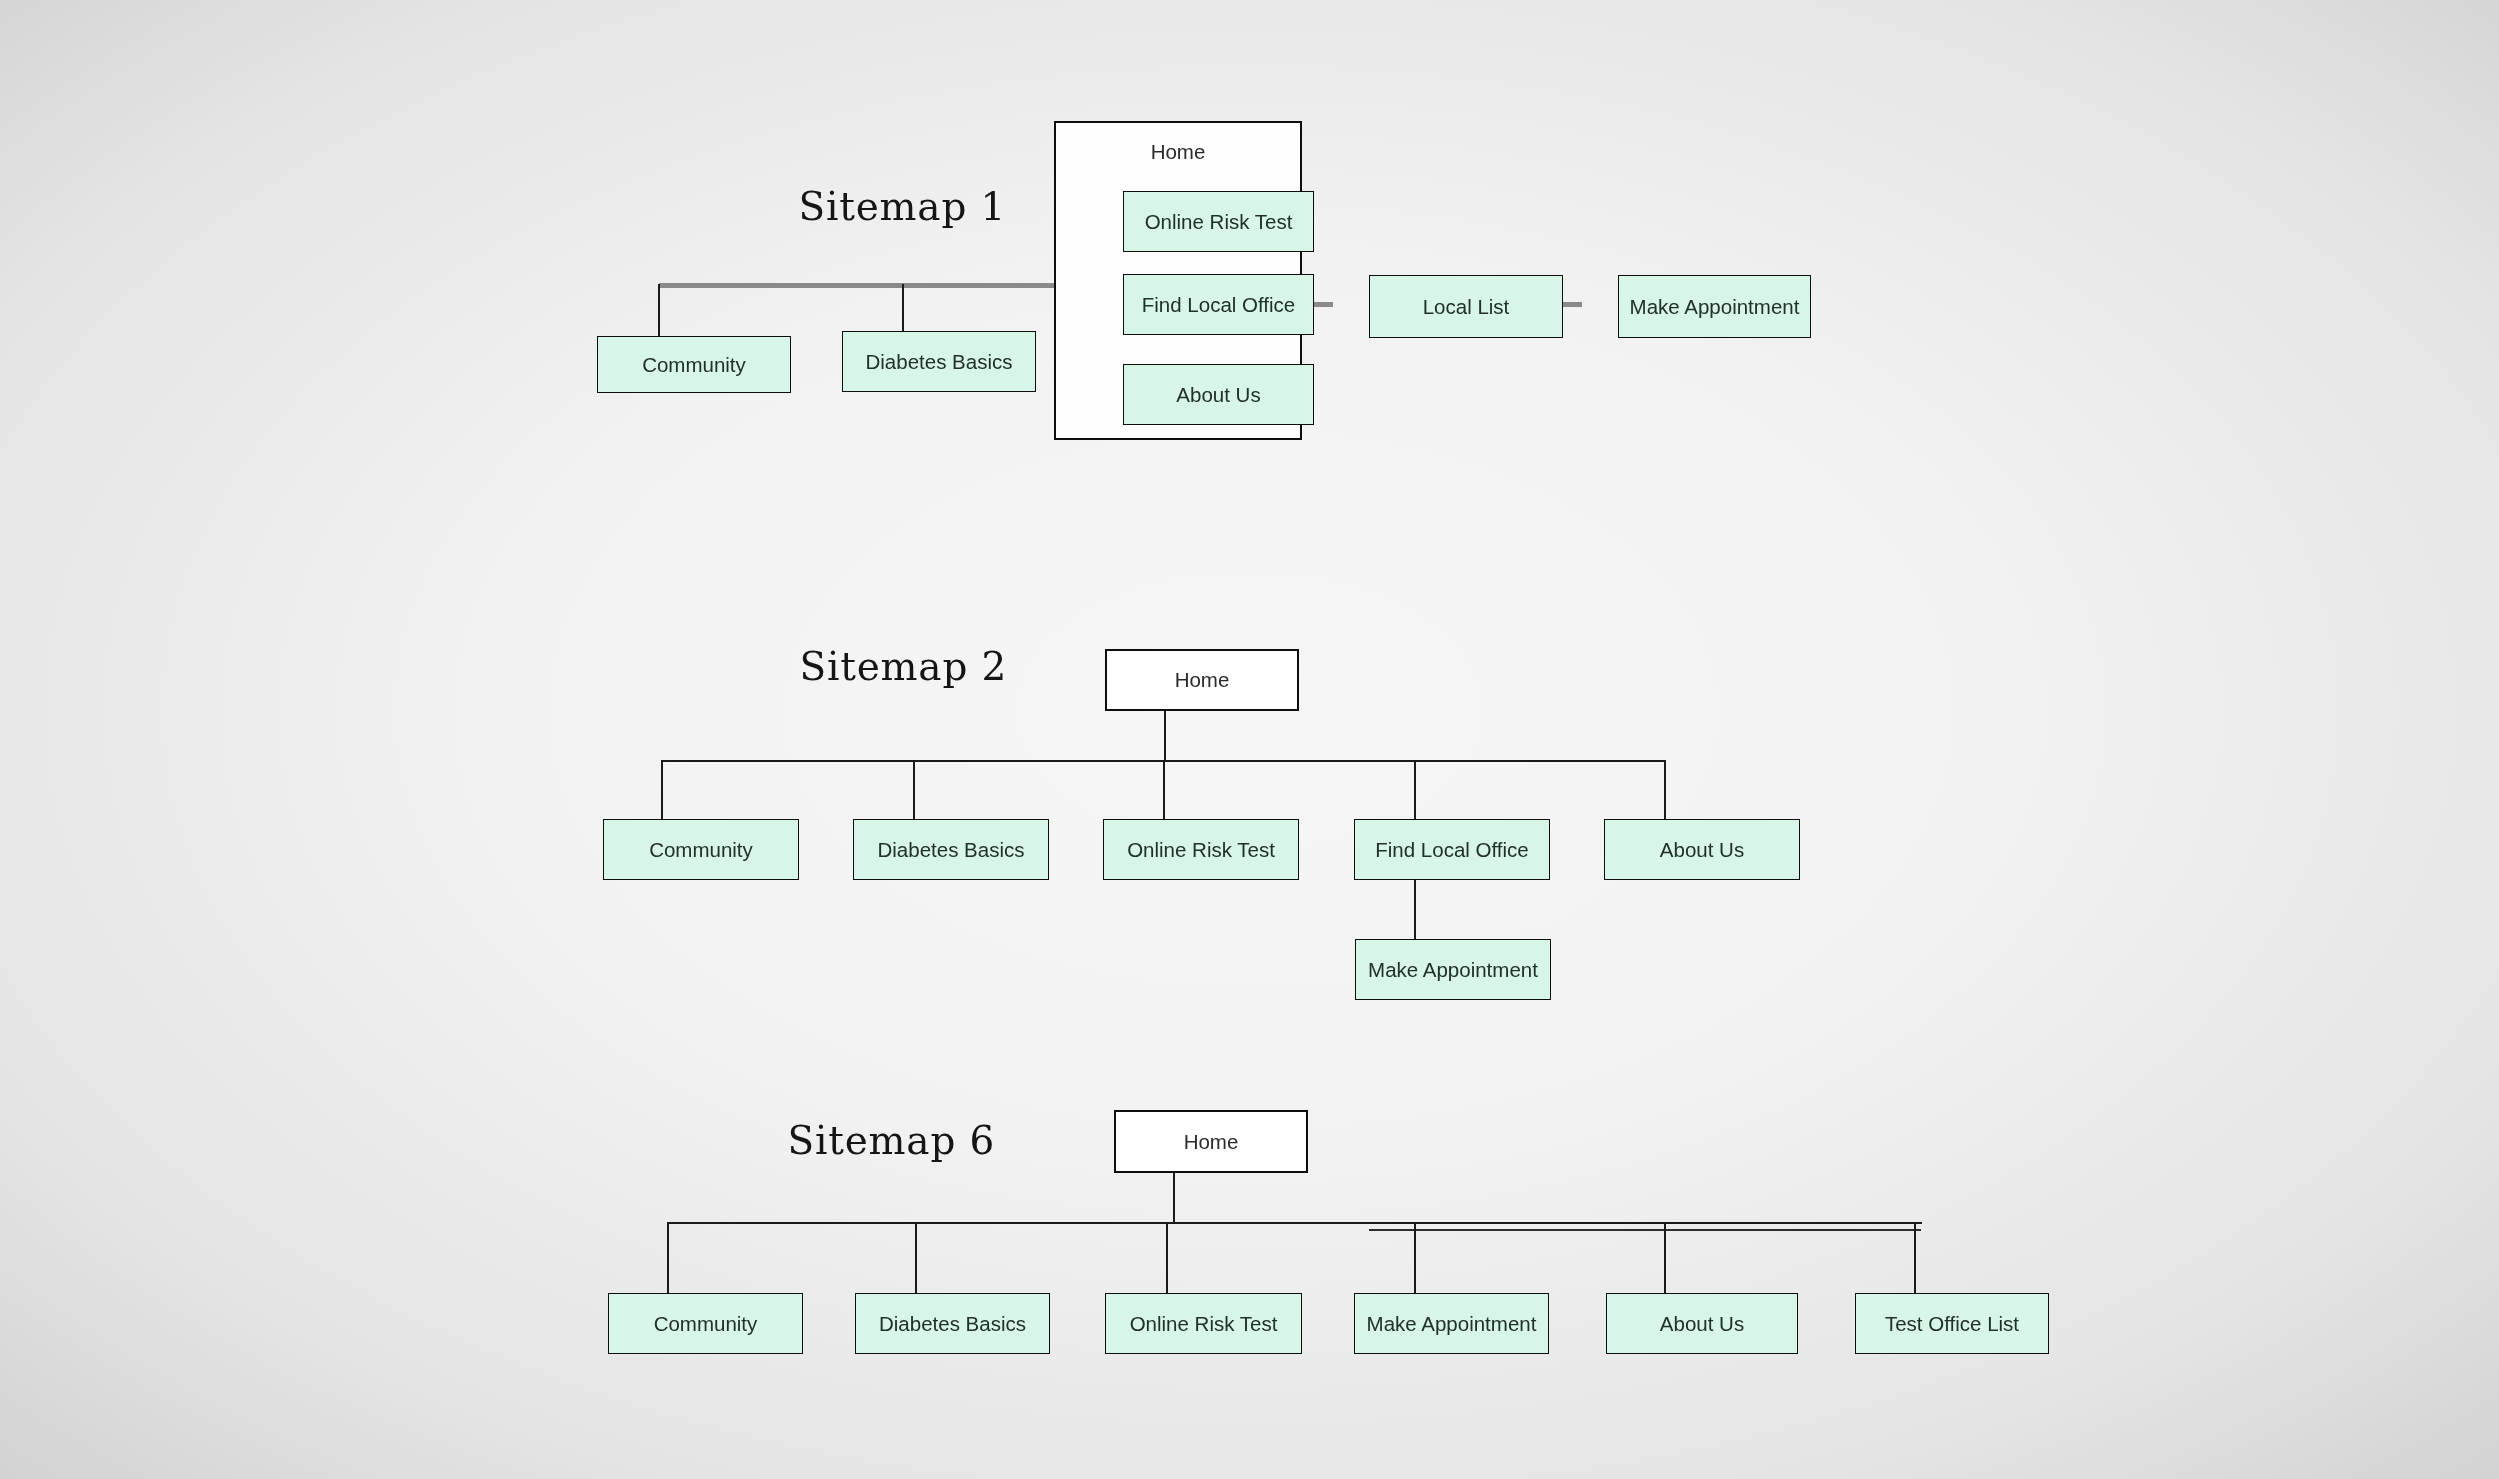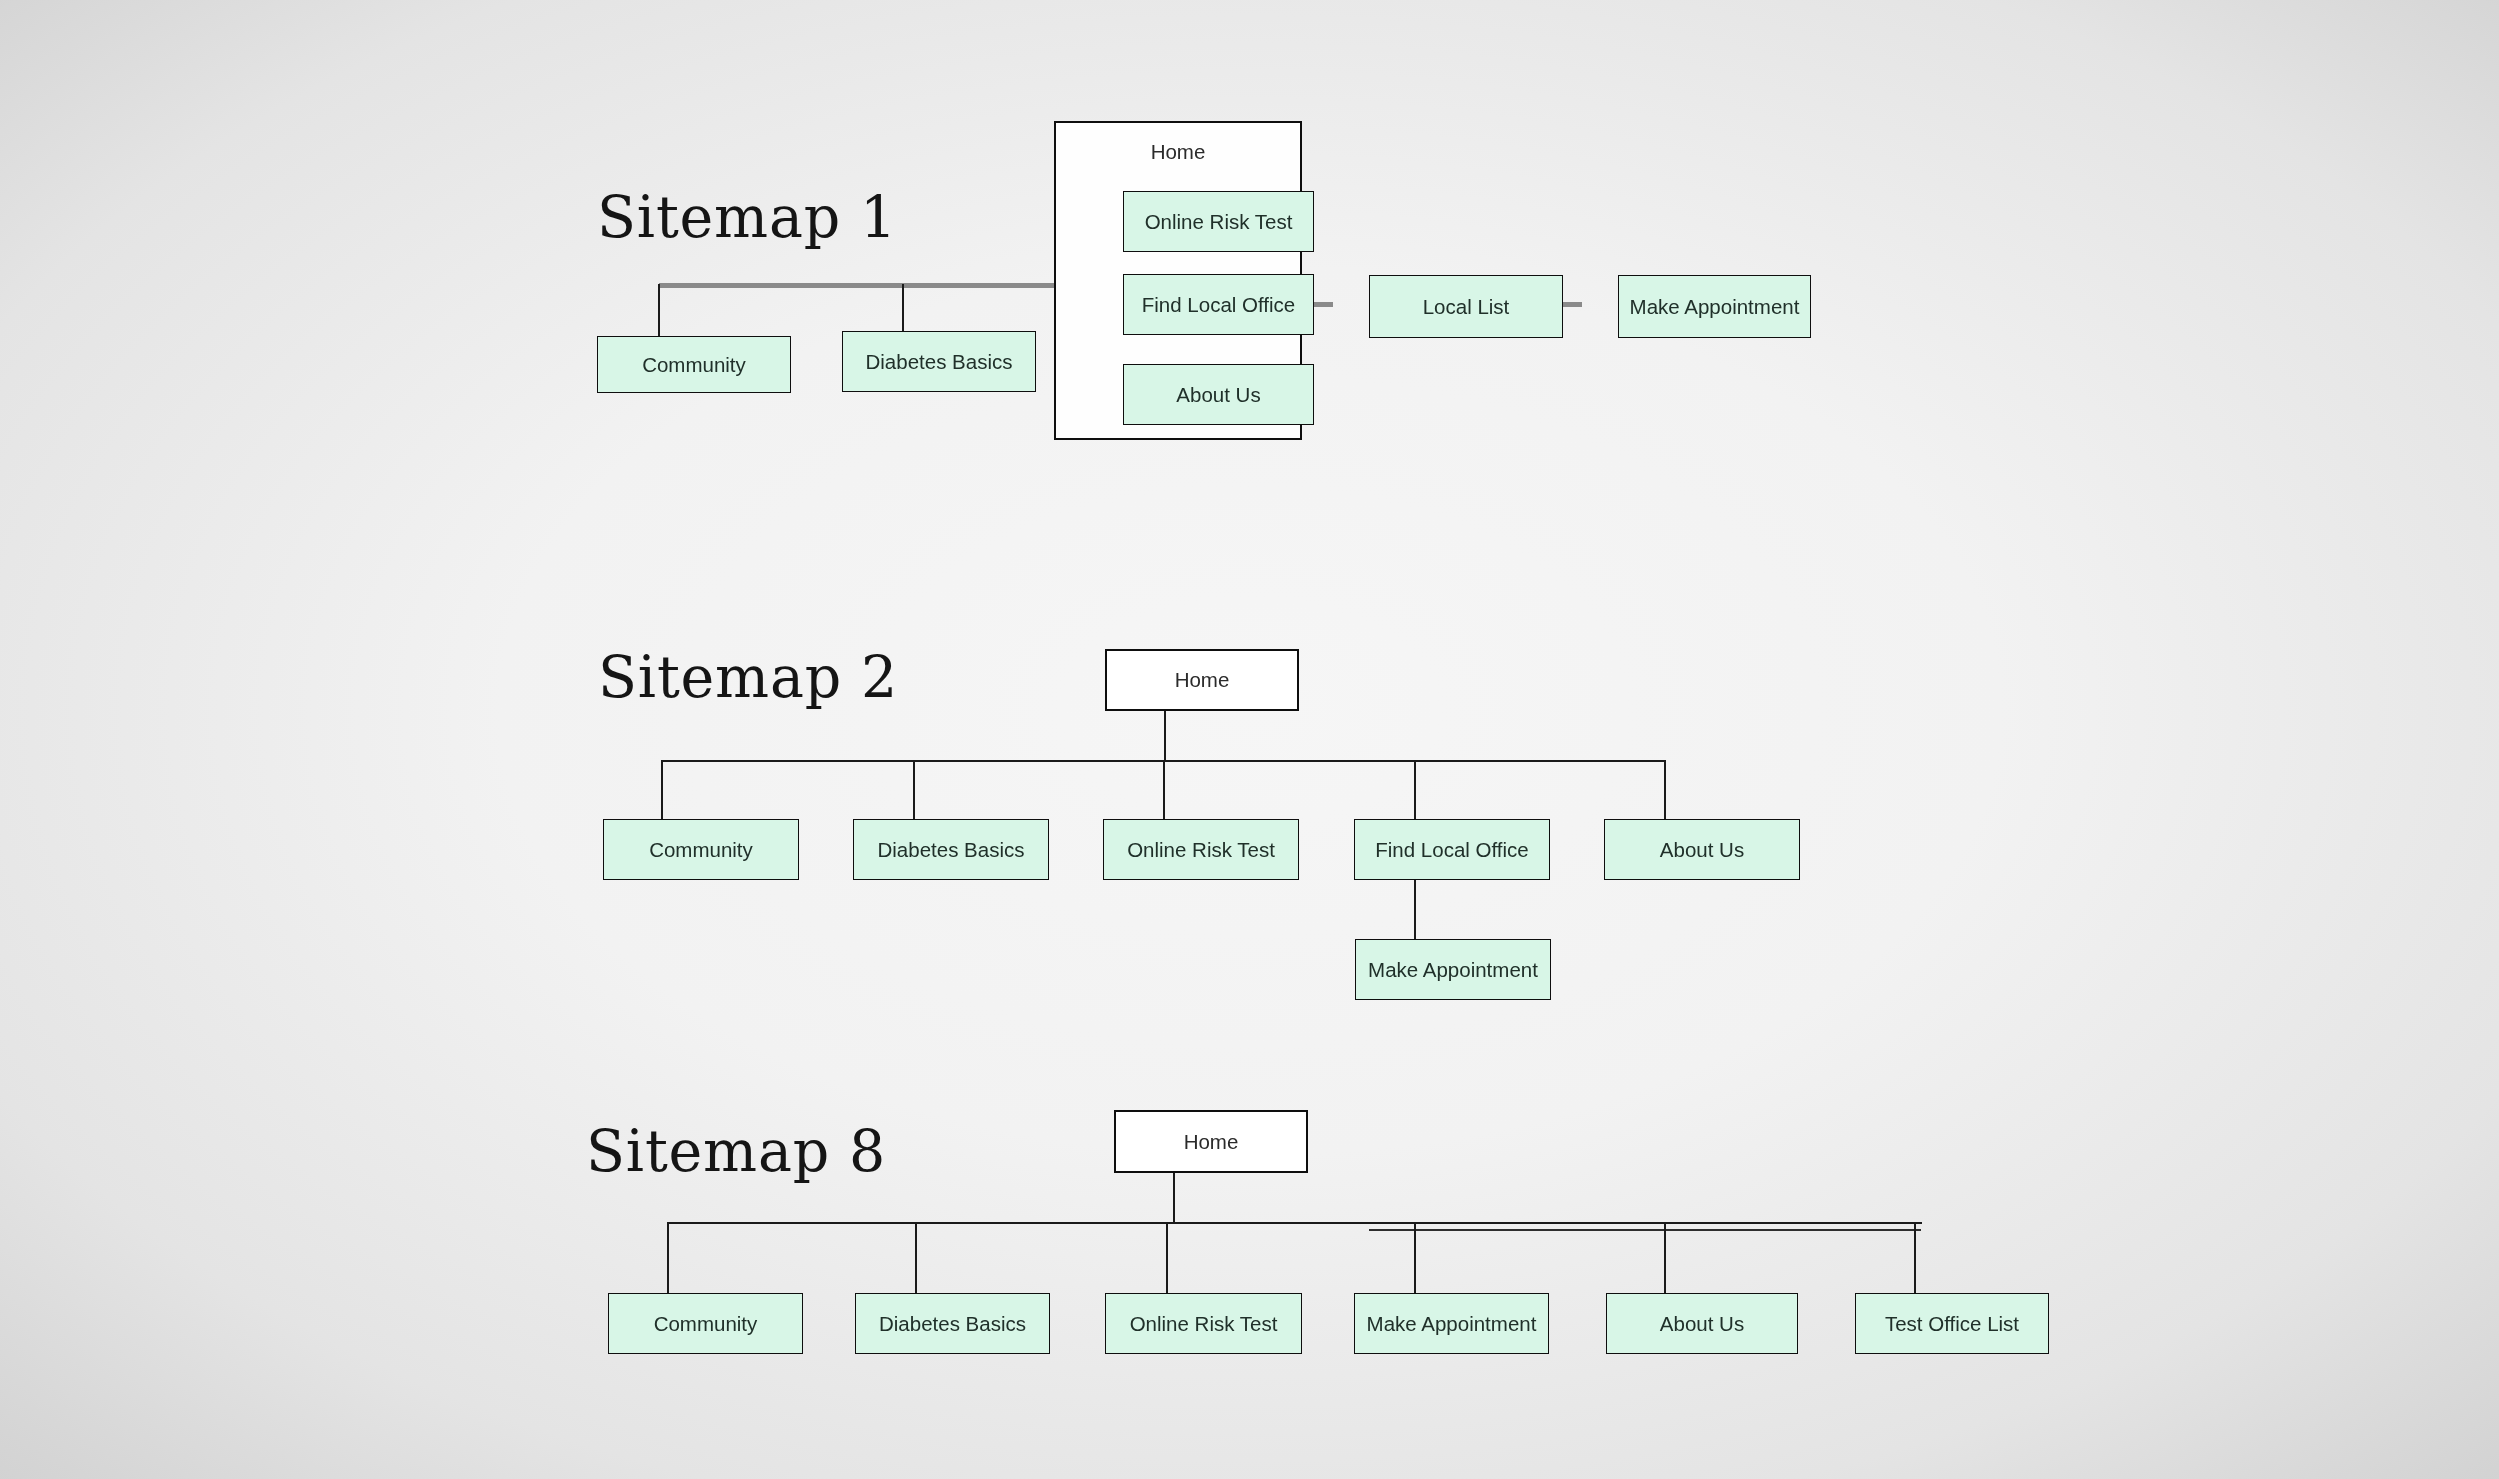--- a/index.html
+++ b/index.html
@@ -8,23 +8,23 @@
     width: 2500px;
     height: 1480px;
     overflow: hidden;
     background: radial-gradient(ellipse 75% 75% at 50% 48%,
                 #f6f6f6 0%, #f2f2f2 40%, #e4e4e4 75%, #cfcfcf 100%);
     font-family: "Liberation Sans", sans-serif;
   }
   .title {
     position: absolute;
     width: 409px;
-    text-align: left;
+    text-align: right;
     font-family: "DejaVu Serif", serif;
-    font-size: 57px;
+    font-size: 39px;
     letter-spacing: 0.8px;
     color: #151515;
   }
   .node, .home {
     position: absolute;
     box-sizing: border-box;
     display: flex;
     align-items: center;
     justify-content: center;
     font-size: 20.5px;
@@ -101,21 +101,21 @@
   <div class="home" style="left:1068px; top:649px; width:194px; height:62px;">Home</div>
 
   <div class="node" style="left:566px; top:819px; width:196px; height:61px;">Community</div>
   <div class="node" style="left:816px; top:819px; width:196px; height:61px;">Diabetes Basics</div>
   <div class="node" style="left:1066px; top:819px; width:196px; height:61px;">Online Risk Test</div>
   <div class="node" style="left:1317px; top:819px; width:196px; height:61px;">Find Local Office</div>
   <div class="node" style="left:1567px; top:819px; width:196px; height:61px;">About Us</div>
 
   <div class="node" style="left:1318px; top:939px; width:196px; height:61px;">Make Appointment</div>
 
-  <div class="title" style="left:586px; top:1118px;">Sitemap 8</div>
+  <div class="title" style="left:586px; top:1118px;">Sitemap 6</div>
 
   <div class="line thin" style="left:1173px; top:1173px; width:2.4px; height:51px;"></div>
   <div class="line thin" style="left:667px; top:1222px; width:1255px; height:2.4px;"></div>
   <div class="line thin" style="left:1369px; top:1229px; width:552px; height:1.6px; background:#2e2e2e;"></div>
   <div class="line thin" style="left:667px; top:1222px; width:2.4px; height:71px;"></div>
   <div class="line thin" style="left:915px; top:1222px; width:2.4px; height:71px;"></div>
   <div class="line thin" style="left:1166px; top:1222px; width:2.4px; height:71px;"></div>
   <div class="line thin" style="left:1414px; top:1222px; width:2.4px; height:71px;"></div>
   <div class="line thin" style="left:1664px; top:1222px; width:2.4px; height:71px;"></div>
   <div class="line thin" style="left:1914px; top:1222px; width:2.4px; height:71px;"></div>

